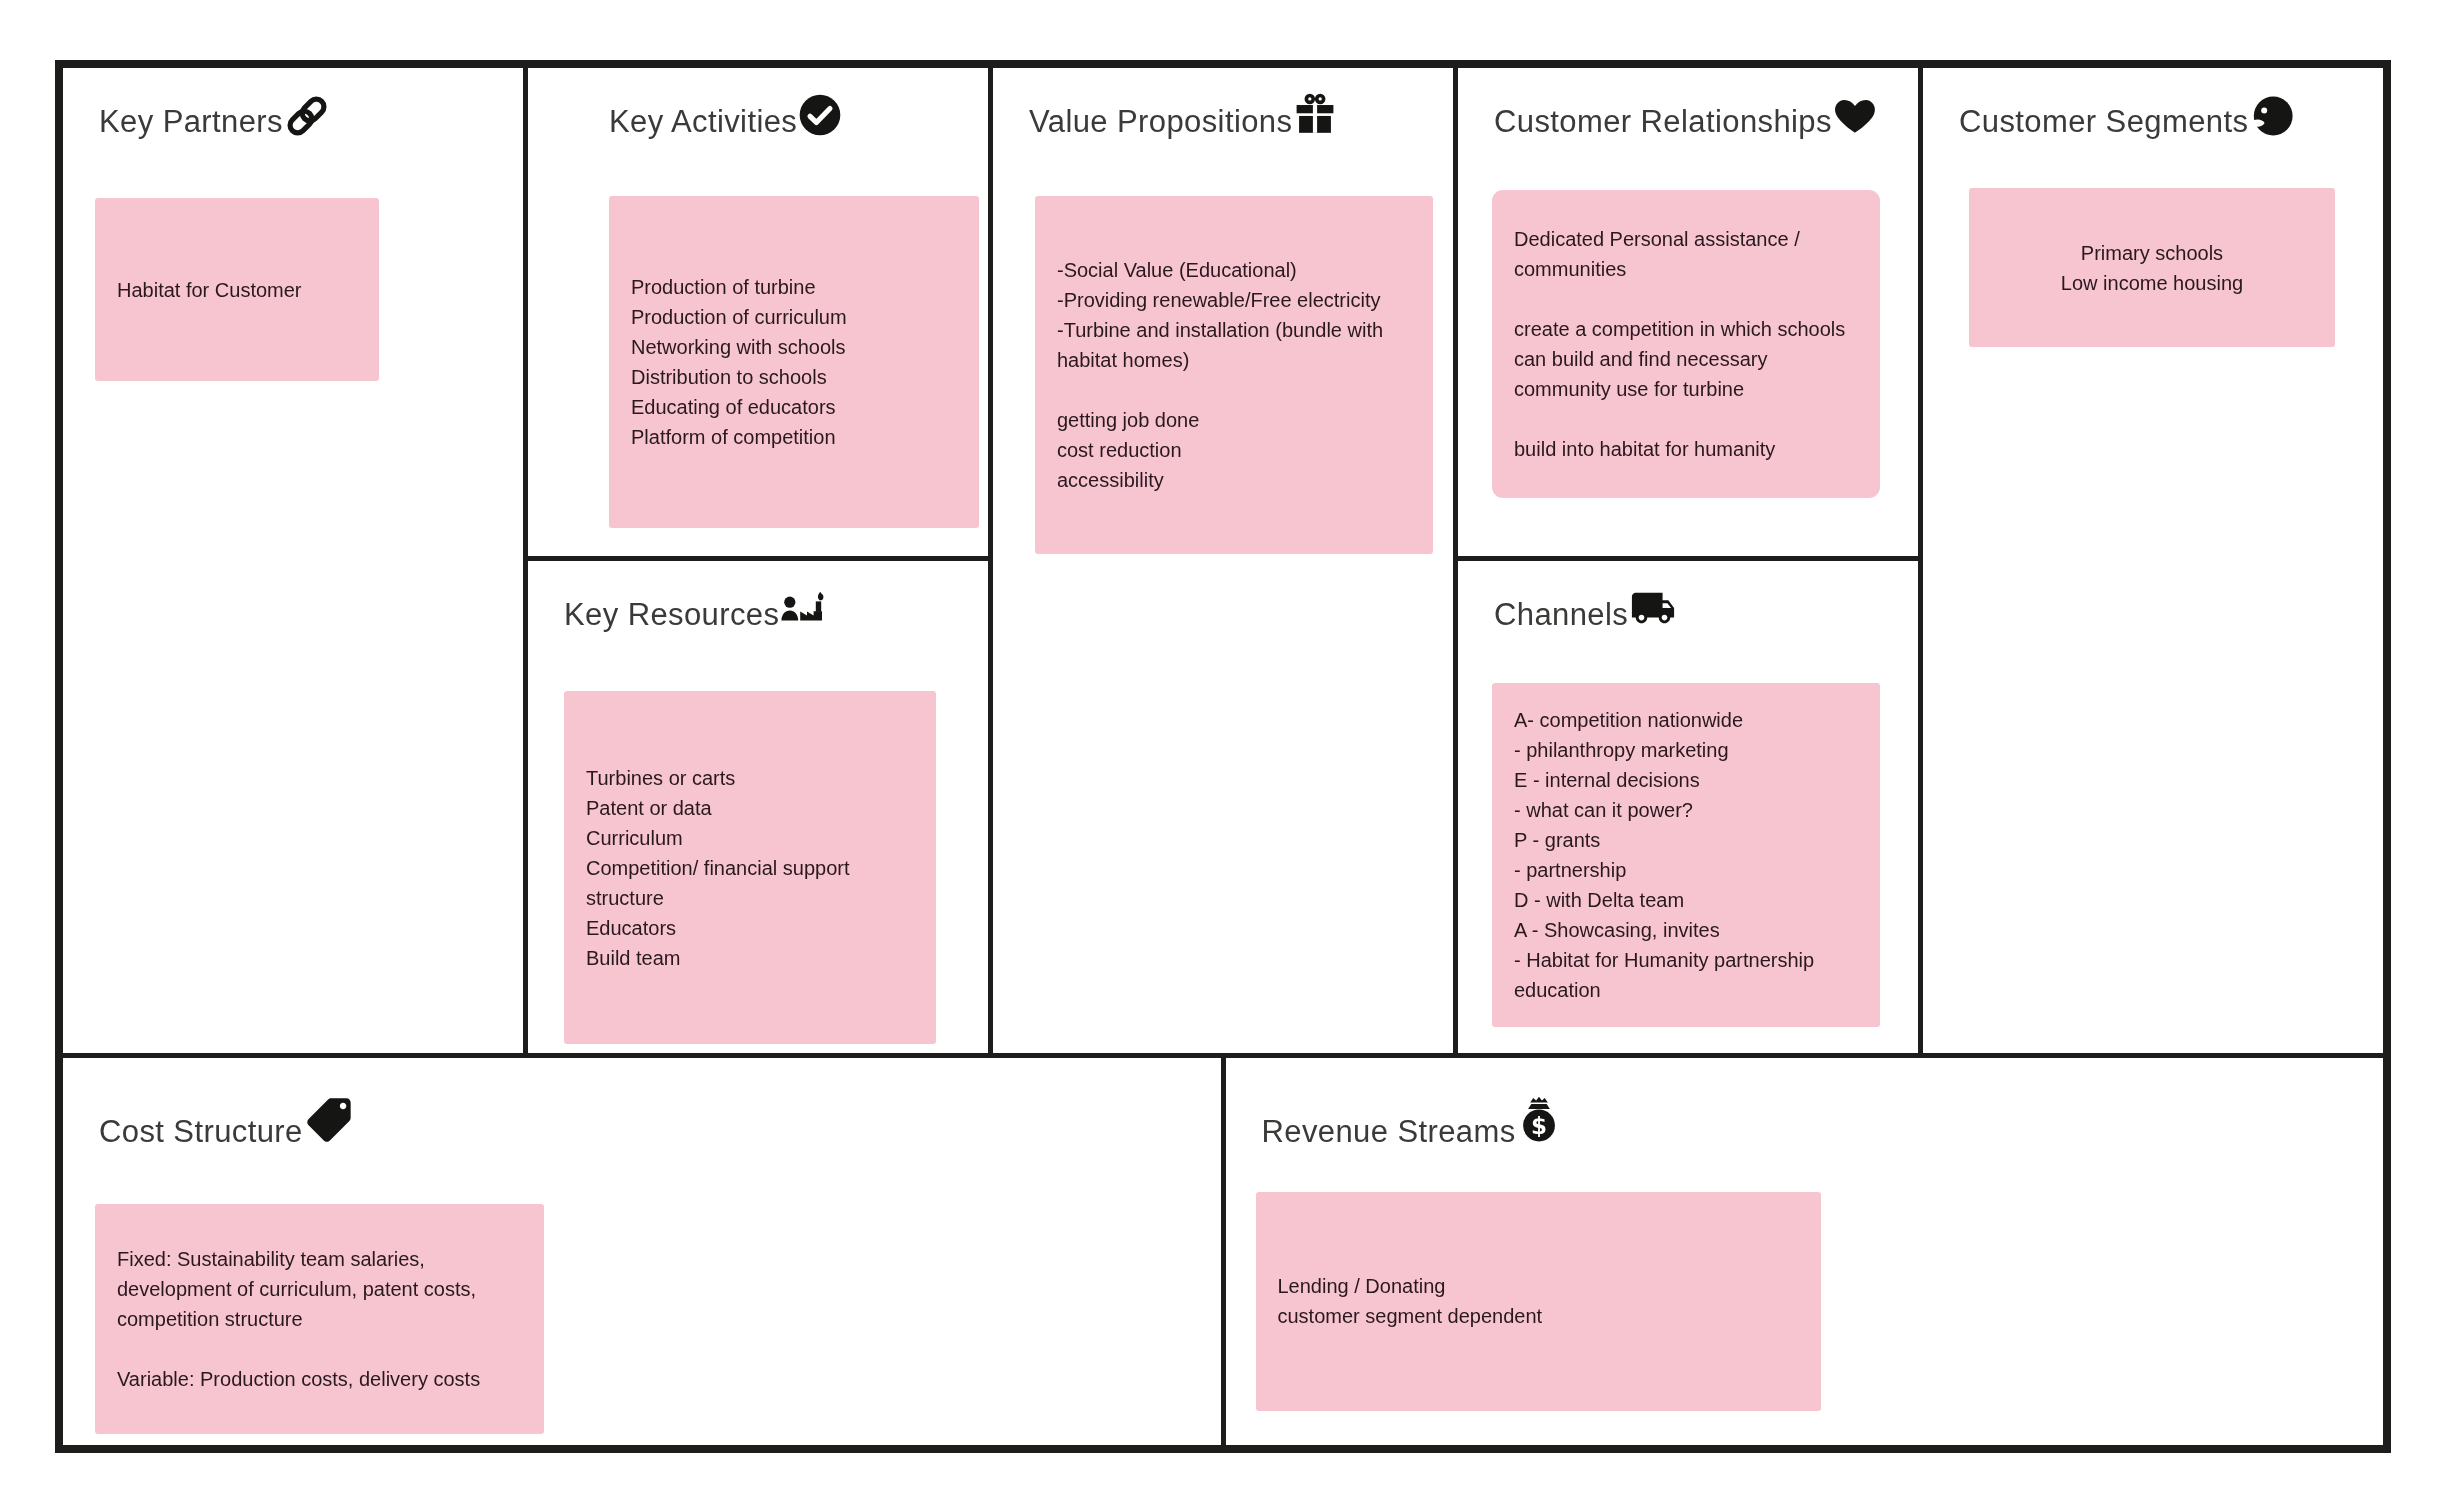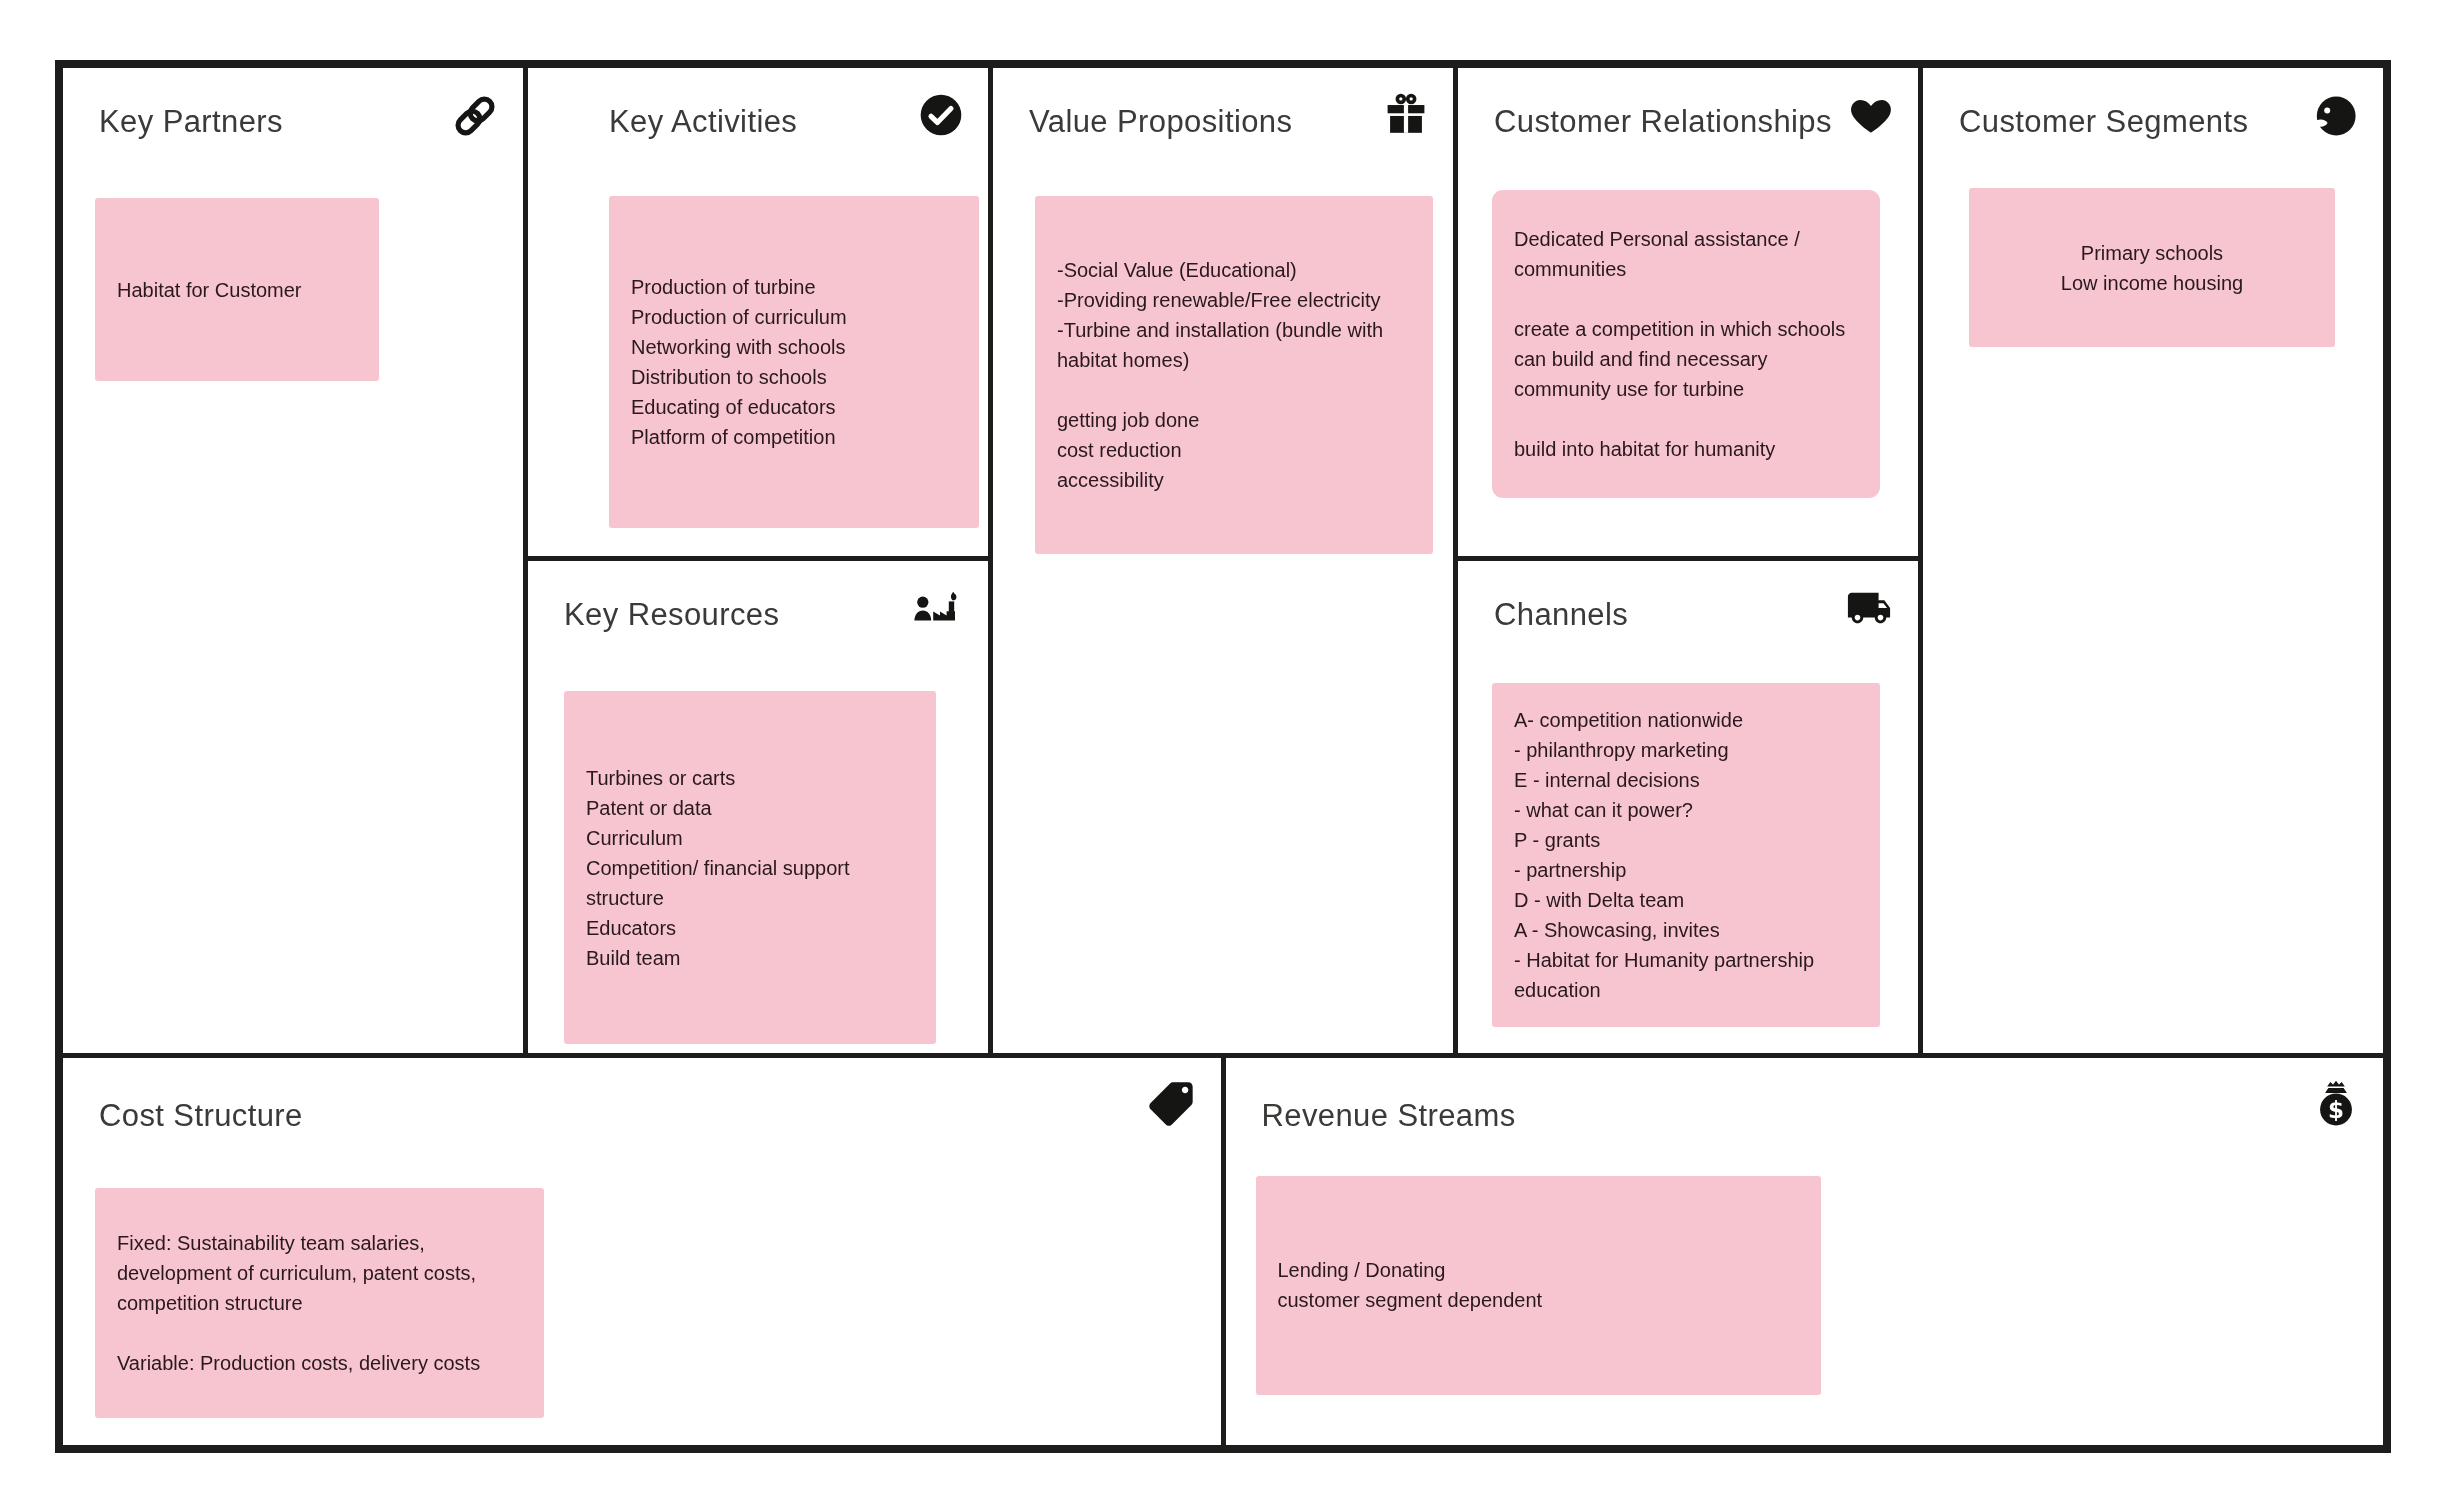--- a/index.html
+++ b/index.html
@@ -35,35 +35,35 @@
   .cs-key-resources{grid-column:3/5;grid-row:2;}
   .cs-value-propositions{grid-column:5/7;grid-row:1/3;}
   .cs-customer-relationships{grid-column:7/9;grid-row:1;}
   .cs-channels{grid-column:7/9;grid-row:2;}
   .cs-customer-segments{grid-column:9/11;grid-row:1/3;}
   .cs-cost-structure{grid-column:1/6;grid-row:3;}
   .cs-revenue-streams{grid-column:6/11;grid-row:3;}
 
   .sec-head{
     display:flex;
-    justify-content:space-between;
+    justify-content:flex-start;
     align-items:flex-start;
     padding:24px 24px 0 36px;
   }
   .sec-title{
     font-size:31px;
     font-weight:500;
     letter-spacing:0.4px;
     color:var(--title-color);
     margin-top:12px;
     line-height:1.15;
     white-space:nowrap;
   }
   .sec-icon{display:block;line-height:0;}
-  .row-bottom .sec-head{padding-top:20px;}
+  .row-bottom .sec-head{padding-top:36px;}
   .row-bottom .sec-title{margin-top:20px;}
 
   .note{
     background:var(--note-pink);
     border-radius:3px;
     display:flex;
     align-items:center;
     color:var(--note-text);
   }
   .note-text{

